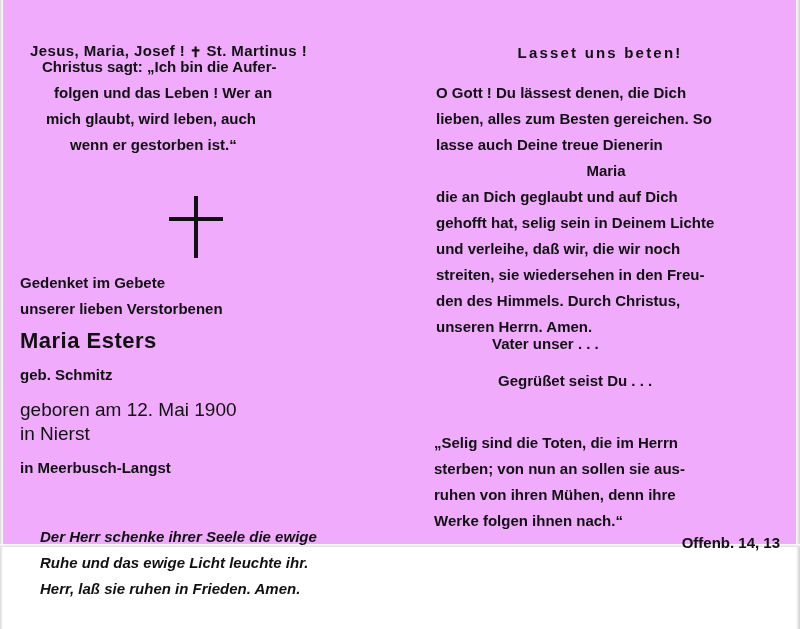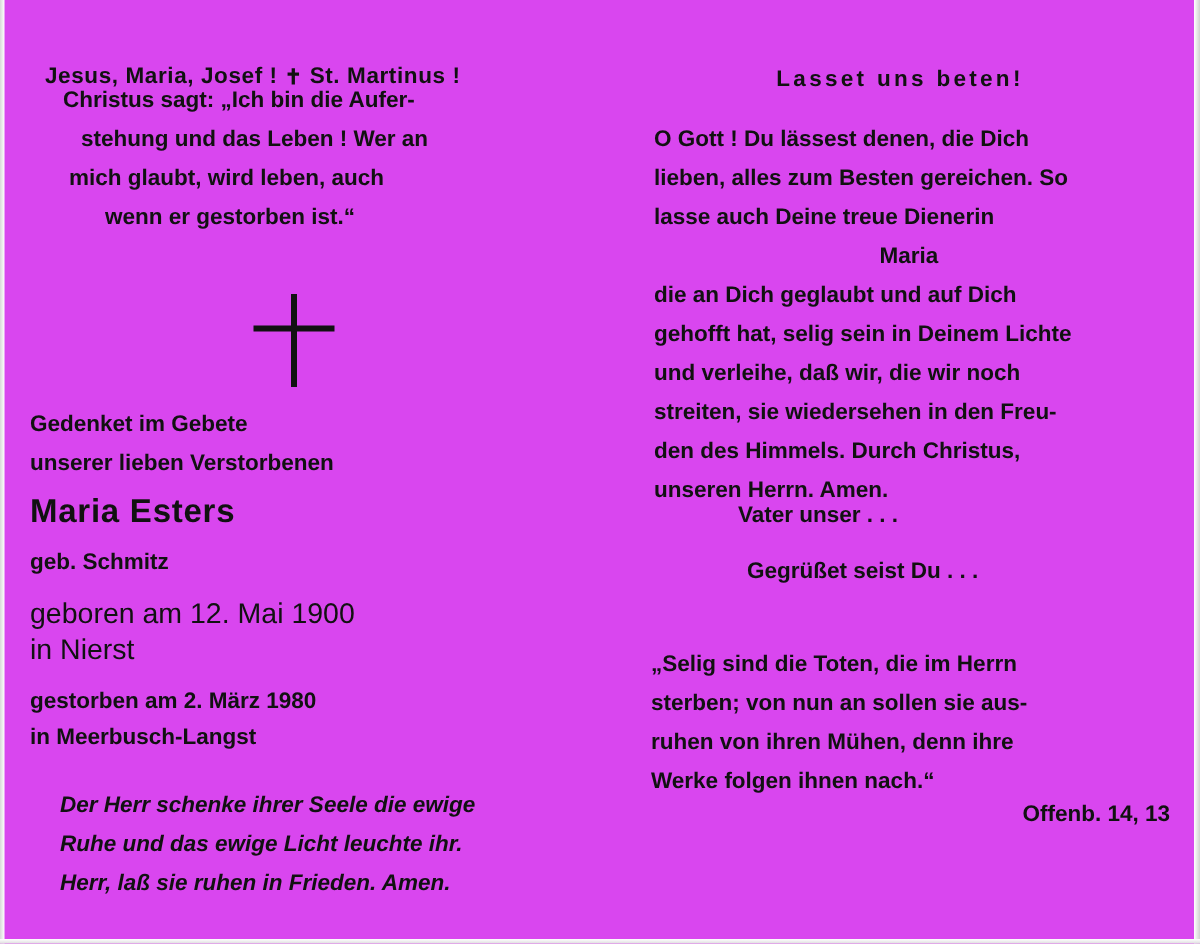--- a/index.html
+++ b/index.html
@@ -10,22 +10,22 @@
     width: 800px;
     height: 629px;
     background: #ffffff;
     font-family: "Liberation Sans", sans-serif;
     color: #111111;
     overflow: hidden;
   }
   .page {
     position: relative;
     width: 800px;
-    height: 629px;
-    background: #d946ef;
+    height: 547px;
+    background: #f0abfc;
   }
   
   .edge-left {
     position: absolute;
     left: 0; top: 0;
     width: 3px; height: 629px;
     background: linear-gradient(to right, #d8d8d8, #ffffff);
   }
   .edge-right {
     position: absolute;
@@ -215,21 +215,21 @@
   <div class="col col-left">
 
     <div class="headline">
       <span>Jesus, Maria, Josef !</span>
       <span class="cross-glyph">✝</span>
       <span>St. Martinus !</span>
     </div>
 
     <div class="quote-block">
       <div>Christus sagt: „Ich bin die Aufer-</div>
-      <div class="l1">stehung und das Leben ! Wer an</div>
+      <div class="l1">folgen und das Leben ! Wer an</div>
       <div class="l2">mich glaubt, wird leben, auch</div>
       <div class="l3">wenn er gestorben ist.“</div>
     </div>
 
     <div class="big-cross">
       <div class="v"></div>
       <div class="h"></div>
     </div>
 
     <div class="center-block gedenket">
@@ -239,21 +239,20 @@
 
     <div class="center-block name">Maria Esters</div>
     <div class="center-block geb">geb. Schmitz</div>
 
     <div class="center-block born">
       <div>geboren am 12. Mai 1900</div>
       <div>in Nierst</div>
     </div>
 
     <div class="center-block died">
-      <div>gestorben am 2. März 1980</div>
       <div>in Meerbusch-Langst</div>
     </div>
 
     <div class="footer-left">
       <div>Der Herr schenke ihrer Seele die ewige</div>
       <div>Ruhe und das ewige Licht leuchte ihr.</div>
       <div>Herr, laß sie ruhen in Frieden.  Amen.</div>
     </div>
 
   </div>

